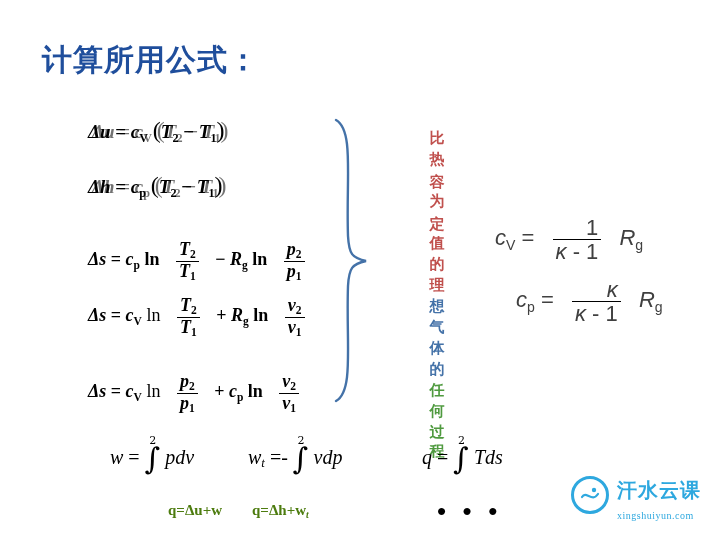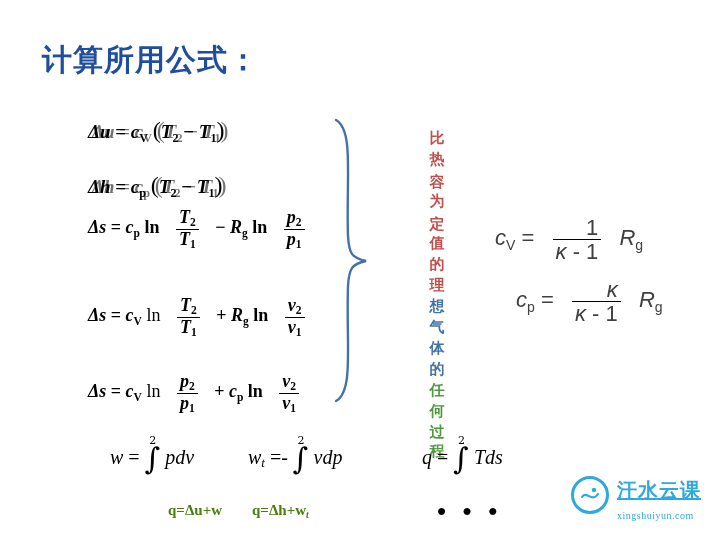--- a/index.html
+++ b/index.html
@@ -166,21 +166,20 @@
     width: 20px; height: 20px;
   }
   .logo-text-cn {
     position: absolute;
     left: 46px; top: 3px;
     font-family: "Liberation Sans", sans-serif;
     font-size: 20px;
     font-weight: bold;
     color: #2ea8df;
     letter-spacing: 1px;
-    text-decoration: underline;
   }
   .logo-text-en {
     position: absolute;
     left: 46px; top: 36px;
     font-family: Liberation Serif, serif;
     font-size: 10px;
     color: #2ea8df;
     letter-spacing: 0.5px;
   }
 </style>
@@ -219,21 +218,21 @@
   </div>
   <div class="formula ghost" style="left:92px; top:172px; font-size:19px;">
     <span class="it bd">Δh</span>
     <span class="bd">=</span>
     <span class="it bd">c</span><span class="sub bd">p</span>
     <span style="font-size:24px;">(</span><span class="it bd">T</span><span class="sub bd">2</span>
     <span class="bd">−</span>
     <span class="it bd">T</span><span class="sub bd">1</span><span style="font-size:24px;">)</span>
   </div>
 
-  <div class="formula" style="left:88px; top:208px; font-size:18px;">
+  <div class="formula" style="left:88px; top:240px; font-size:18px;">
     <span class="it bd">Δs</span>
     <span class="bd">=</span>
     <span class="it bd">c</span><span class="sub bd">p</span>
     <span class="bd">ln</span>
     <span class="frac">
       <span class="num"><span class="it bd">T</span><span class="sub bd">2</span></span>
       <span class="den"><span class="it bd">T</span><span class="sub bd">1</span></span>
     </span>
     <span class="bd">−</span>
     <span class="it bd">R</span><span class="sub bd">g</span>

